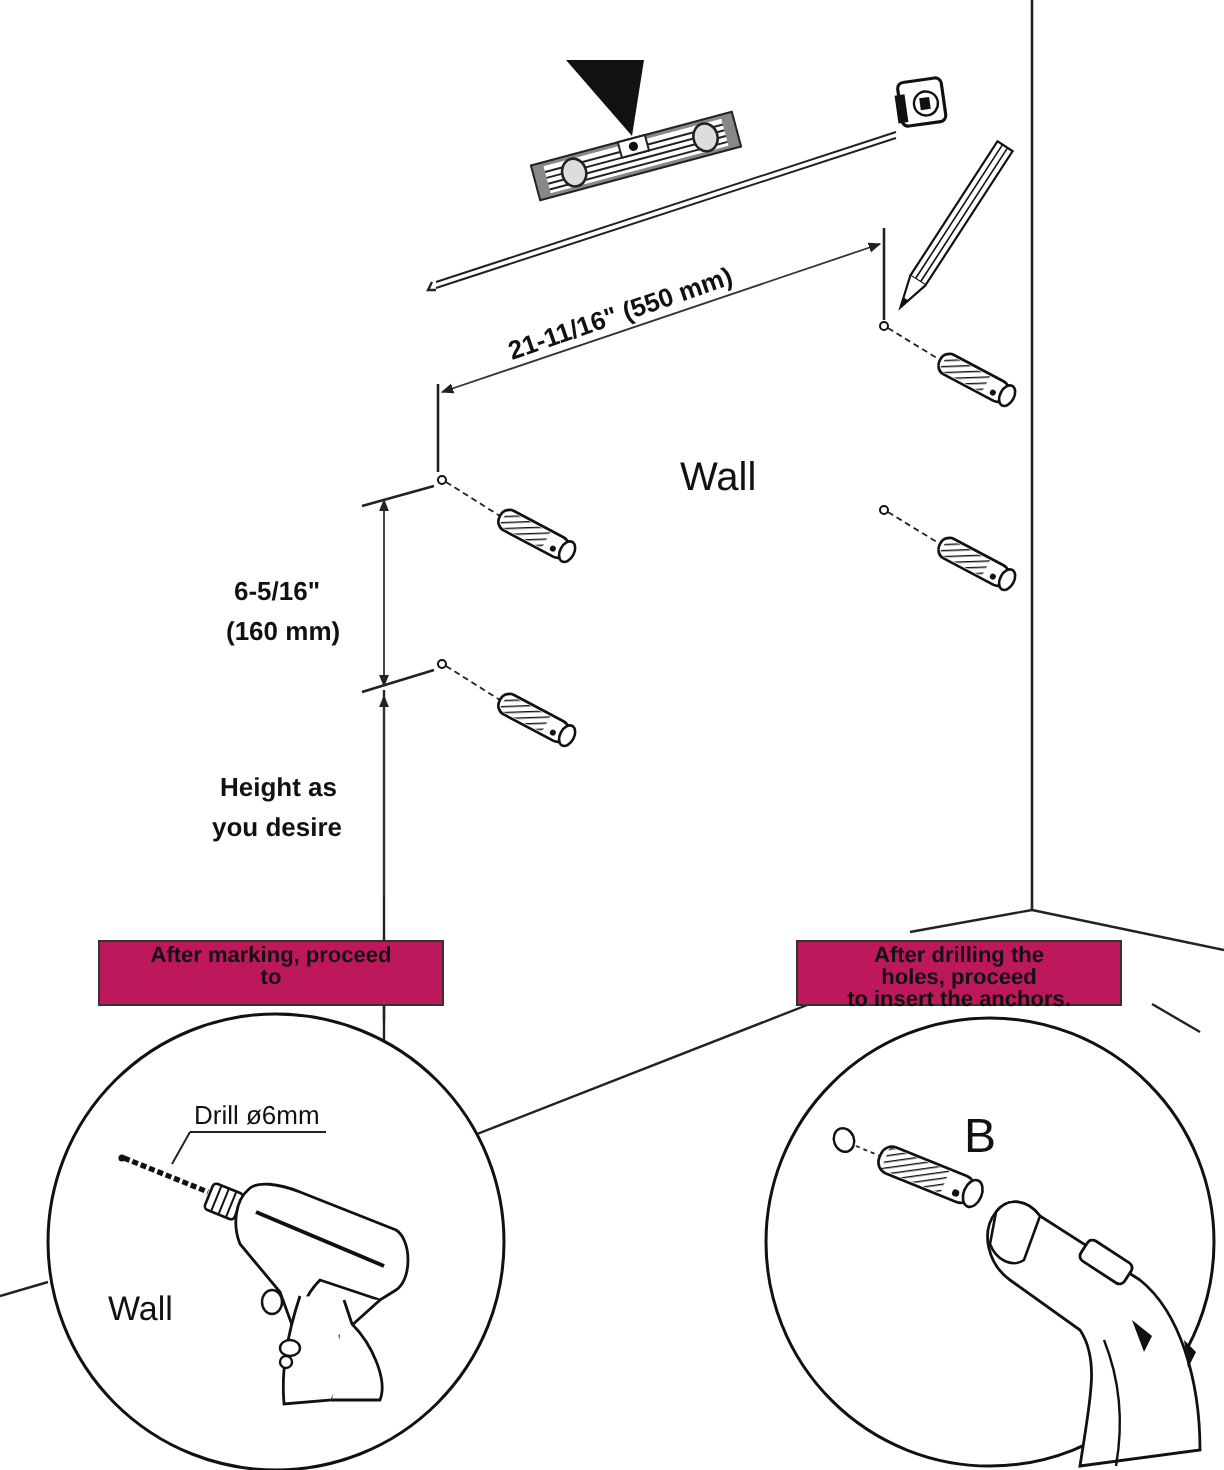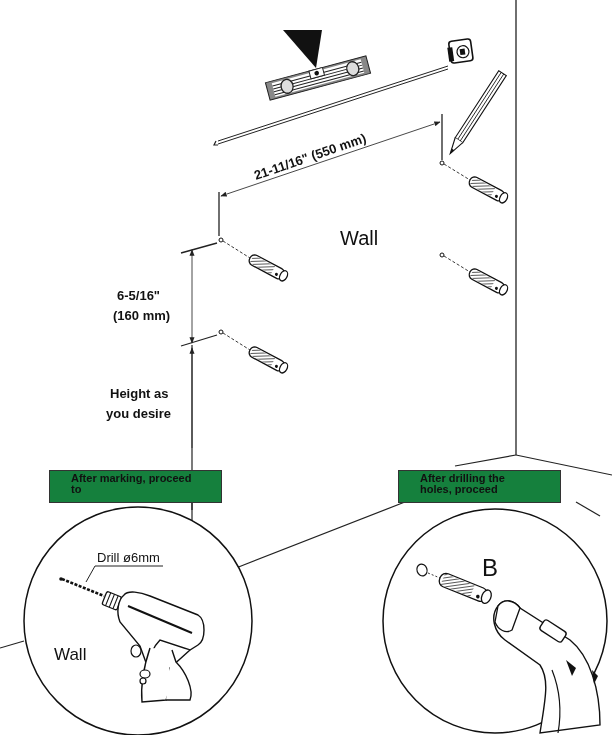--- a/index.html
+++ b/index.html
@@ -1,23 +1,23 @@
 <!DOCTYPE html>
 <html><head>
 <meta charset="utf-8">
 <style>
   html, body { margin: 0; padding: 0; background: #ffffff; }
   body { width: 612px; height: 735px; position: relative; overflow: hidden; font-family: "Liberation Sans", sans-serif; }
   svg { position: absolute; left: 0; top: 0; }
   .lbl { font-family: "Liberation Sans", sans-serif; fill: #111; }
   .bold { font-weight: bold; }
   .callout {
-    position: absolute; background: #15803d; border: 1.3px solid #333;
+    position: absolute; background: #be185d; border: 1.3px solid #333;
     font-family: "Liberation Sans", sans-serif; font-weight: bold; font-size: 11px;
-    line-height: 11px; color: #111; padding: 2px 21px; box-sizing: border-box;
+    line-height: 11px; text-align: center; color: #111; padding: 2px 21px; box-sizing: border-box;
   }
 </style>
 </head>
 <body>
 
 <svg width="612" height="735" viewBox="0 0 612 735">
   <defs>
     <marker id="arr" viewBox="0 0 10 10" refX="9" refY="5" markerWidth="7" markerHeight="7" orient="auto-start-reverse">
       <path d="M0,1 L10,5 L0,9 z" fill="#222"></path>
     </marker>
@@ -176,13 +176,14 @@
 
   <line x1="192" y1="480" x2="192" y2="510" stroke="#222" stroke-width="1.2"></line>
 </svg>
 
 <div class="callout" style="left:49px; top:470px; width:173px; height:33px;">
   <div>After marking, proceed to</div>
 </div>
 
 <div class="callout" style="left:398px; top:470px; width:163px; height:33px;">
   <div>After drilling the holes, proceed</div>
+  <div>to insert the anchors.</div>
 </div>
 
 </body></html>

